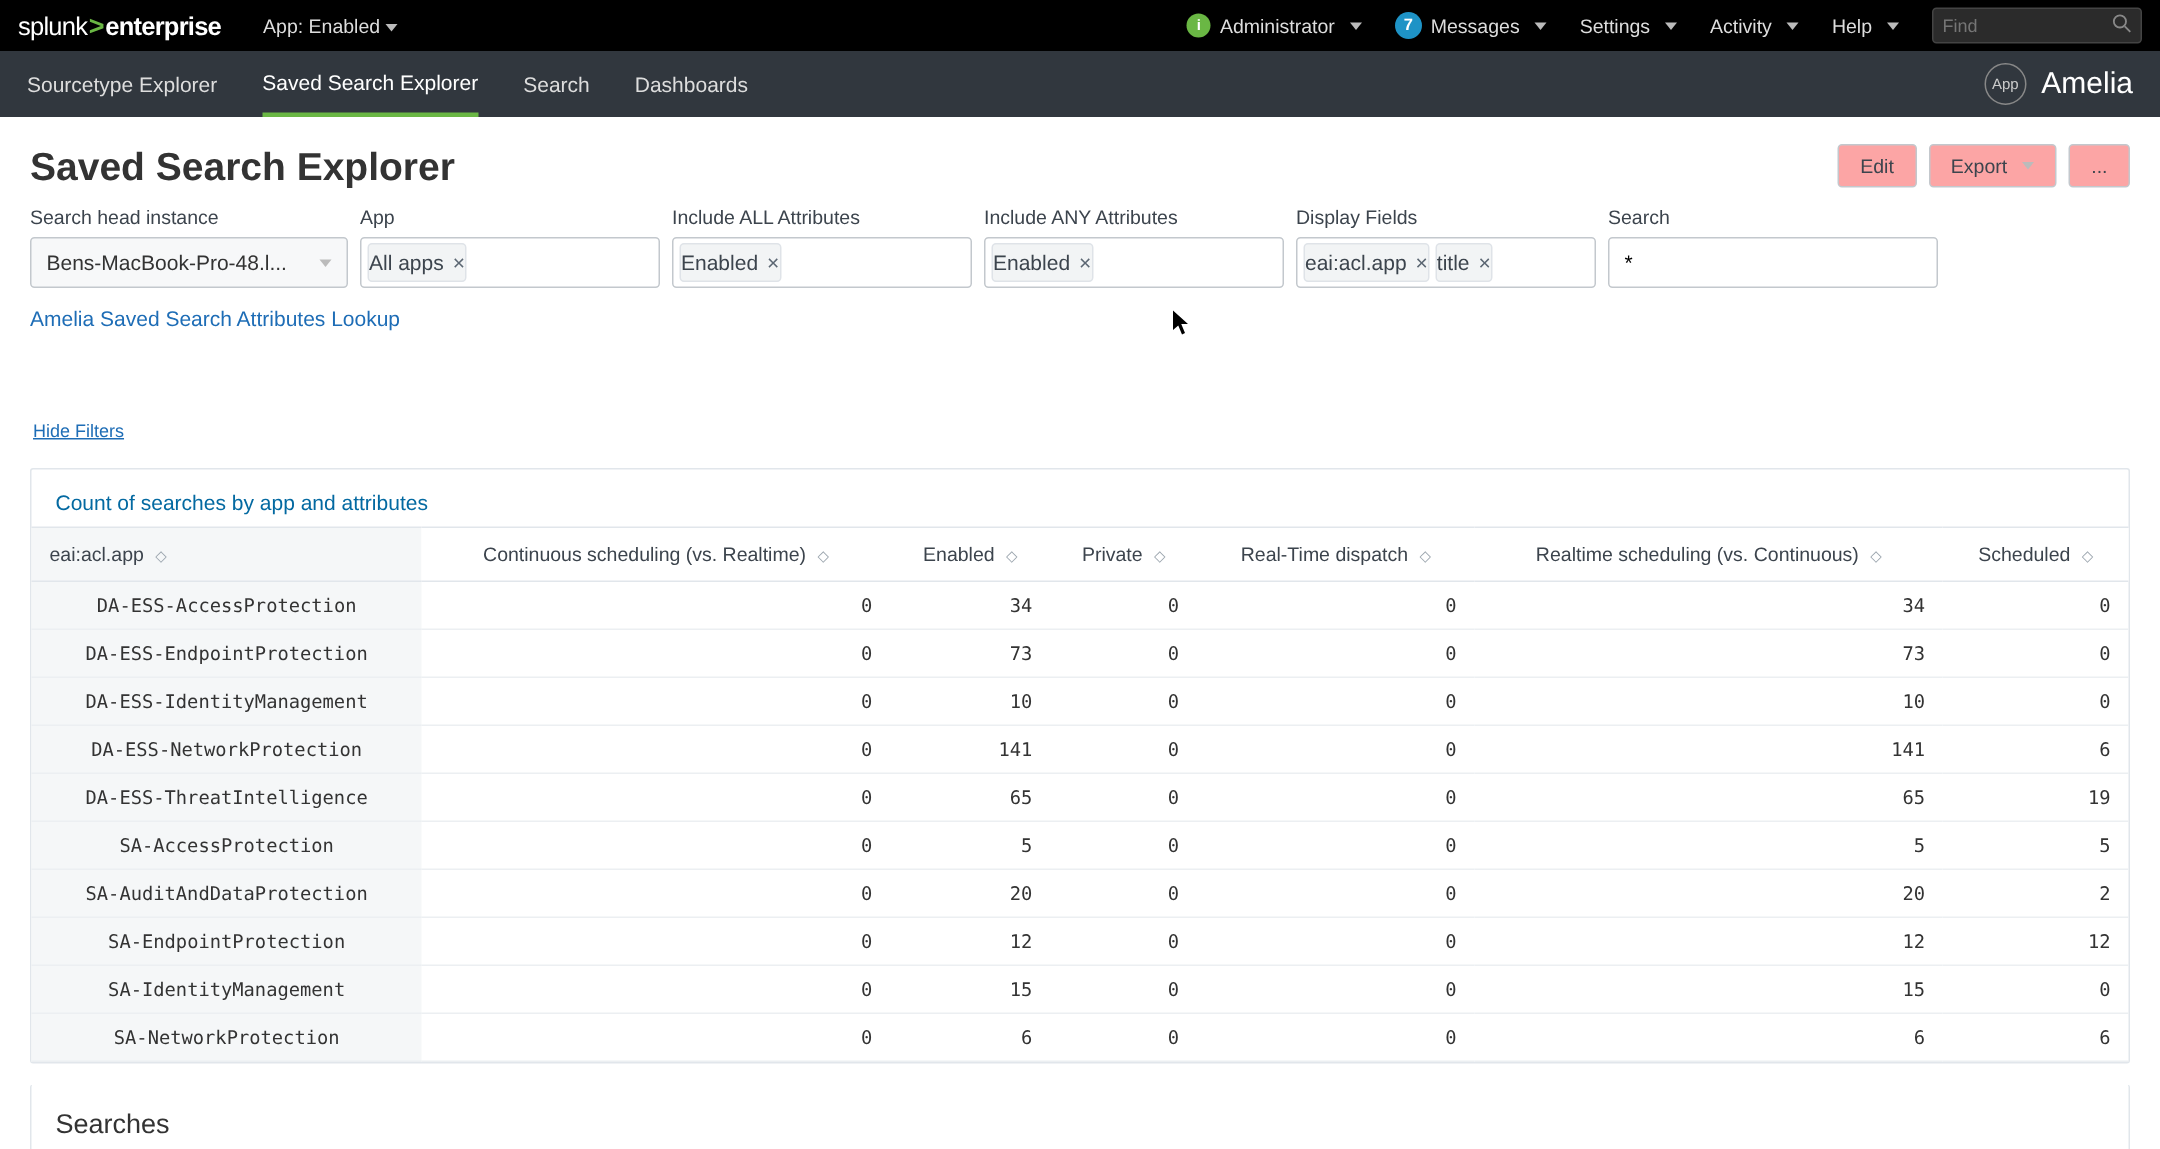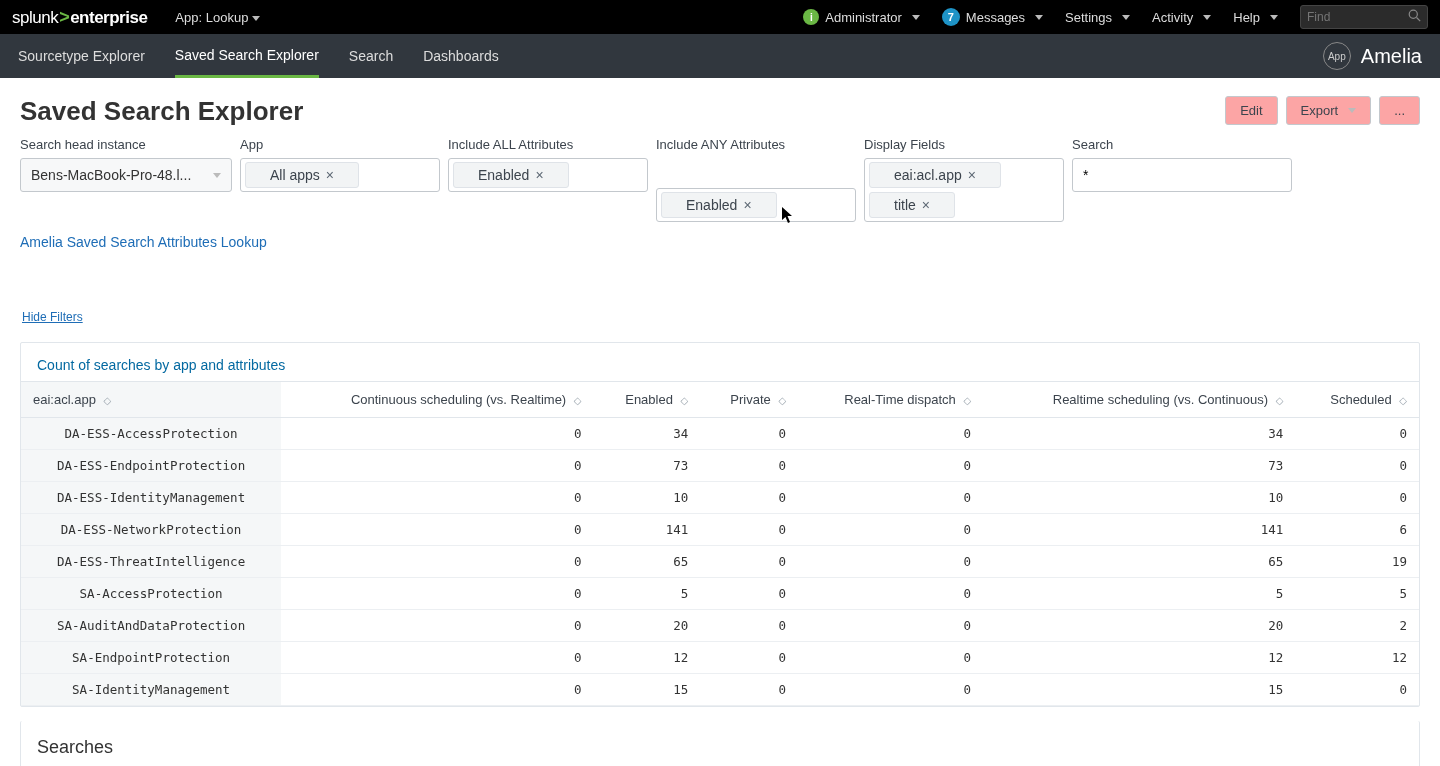--- a/index.html
+++ b/index.html
@@ -8,21 +8,21 @@
   .topbar { background: #000; color: #ccc; display: flex; align-items: center; height: 34px; padding: 0 12px; }
   .logo { font-size: 17px; font-weight: 400; color: #fff; letter-spacing: -0.5px; }
   .logo b { font-weight: 700; text-align: center; }
   .logo-chevron { color: #6ab744; font-weight: 700; padding: 0 1px; font-size:18px; }
   .app-switch { margin-left: 28px; font-size: 13px; color: #ddd; cursor: pointer; }
   .caret { display:inline-block; margin-left:4px; border-left:4px solid transparent; border-right:4px solid transparent; border-top:5px solid #bbb; vertical-align: middle; }
   .top-right { margin-left: auto; display: flex; align-items: center; gap: 22px; }
   .top-right .item { font-size: 13px; color: #ddd; cursor: pointer; display:flex; align-items:center; gap:6px;}
   .badge-green { width:16px; height:16px; border-radius:50%; background:#6ab744; color:#fff; font-size:10px; display:flex; align-items:center; justify-content:center; font-weight:700; }
   .badge-blue { width:18px; height:18px; border-radius:50%; background:#1e93c6; color:#fff; font-size:11px; display:flex; align-items:center; justify-content:center; font-weight:700; }
-  .find-box { background:#2b2b2b; border:1px solid #444; border-radius:3px; height:24px; width:128px; display:flex; align-items:center; padding:0 6px; color:#888; }
+  .find-box { background:#2b2b2b; border:1px solid #444; border-radius:3px; height:24px; width:140px; display:flex; align-items:center; padding:0 6px; color:#888; }
   .find-box input { background:transparent; border:none; outline:none; color:#ccc; font-size:12px; width:90px;}
   .find-box .mag { color:#888; font-size:13px; margin-left:auto; }
   
   .navbar { background:#31373e; color:#ccc; display:flex; align-items:center; height:44px; padding:0 18px; }
   .navbar .tab { margin-right: 30px; font-size:14px; color:#ddd; cursor:pointer; height:44px; display:flex; align-items:center; }
   .navbar .tab.active { color:#fff; border-bottom:3px solid #6ab744; font-weight:500; }
   .navbar-right { margin-left:auto; display:flex; align-items:center; gap:10px; color:#fff; font-size:18px; }
   .app-circle { width:28px; height:28px; border:1px solid #888; border-radius:50%; display:flex; align-items:center; justify-content:center; font-size:10px; color:#ccc; }
   
   .content { padding: 18px 20px; }
@@ -30,31 +30,31 @@
   .page-title { font-size:26px; font-weight:600; color:#333; margin-bottom:4px; }
   .title-actions { margin-left:auto; display:flex; gap:8px; }
   .btn { border:1px solid #c3c8cd; background:#fca5a5; border-radius:3px; padding:6px 14px; font-size:13px; color:#3c444d; cursor:pointer; display:flex; align-items:center; gap:6px; }
   
   .filters { display:flex; gap:8px; margin-top:6px; flex-wrap:wrap; }
   .filter { display:flex; flex-direction:column; }
   .filter label.f-label { font-size:13px; color:#3c444d; margin-bottom:6px; }
   .dropdown { border:1px solid #c3c8cd; background:#f7f8f9; border-radius:3px; height:34px; display:flex; align-items:center; padding:0 10px; font-size:14px; min-width:200px; cursor:pointer; position:relative;}
   .dropdown .dd-caret { margin-left:auto; }
   .token-box { border:1px solid #c3c8cd; border-radius:3px; min-height:34px; min-width:200px; display:flex; align-items:center; padding:3px 4px; gap:4px; flex-wrap:wrap;}
-  .token { background:#f2f4f5; border:1px solid #dfe3e8; border-radius:3px; padding:4px 24px; font-size:14px; color:#3c444d; display:flex; align-items:center; gap:6px; }
+  .token { background:#f2f4f5; border:1px solid #dfe3e8; border-radius:3px; padding:4px 0; font-size:14px; color:#3c444d; display:flex; align-items:center; gap:6px; }
   .token .x { color:#5c6773; font-size:14px; cursor:pointer; }
   .text-input { border:1px solid #c3c8cd; border-radius:3px; height:34px; width:220px; padding:0 10px; font-size:14px; }
   .link { color:#1e6db6; font-size:14px; text-decoration:none; }
   .below-filters { margin-top:12px; }
   .hide-filters { color:#1e6db6; font-size:12px; margin-top:18px; display:inline-block; padding:4px 2px; }
   
   .panel { border:1px solid #e1e6eb; border-radius:2px; margin-top:14px; background:#fff; }
   .panel-title { padding:14px 16px 8px; font-weight:400; font-size:14px; color:#0369a1; }
   table.data { width:100%; border-collapse:collapse; font-size:13px; }
-  table.data th { text-align:right; font-weight:400; color:#3c444d; padding:10px 12px; border-top:1px solid #e1e6eb; border-bottom:1px solid #e1e6eb; background:#fff; white-space: nowrap;}
+  table.data th { font-weight:400; color:#3c444d; padding:10px 12px; border-top:1px solid #e1e6eb; border-bottom:1px solid #e1e6eb; background:#fff; white-space: nowrap;}
   table.data th:first-child { text-align:left; background:#f5f7f8;}
   table.data th .sort { color:#9aa4ad; font-size:10px; margin-left:4px;}
   table.data td { padding:8px 12px; border-bottom:1px solid #eceff2; text-align:right; font-family: "Menlo","Consolas",monospace; font-size:12.5px; color:#333;}
   table.data td:first-child { text-align:center; background:#f5f7f8; font-family: "Menlo","Consolas",monospace;}
   table.data tbody tr:nth-child(odd) td:first-child { background:#f5f7f8;}
   
   .pagination { display:flex; justify-content:flex-end; align-items:center; gap:4px; padding:10px 14px; font-size:13px; }
   .pagination .page { padding:4px 10px; border:1px solid transparent; border-radius:3px; cursor:pointer; color:#3c444d; }
   .pagination .page.current { border:1px solid #1e93c6; color:#1e93c6; }
   .pagination .disabled { color:#b0b8bf; cursor:default; }
@@ -62,21 +62,21 @@
   .cursor-fake { position:absolute; left:781px; top:206px; font-size:14px; color:#000; pointer-events:none;}
 </style>
 </head>
 <body>
 
 <div class="topbar">
   <div class="logo">
     <span>splunk</span><span class="logo-chevron">&gt;</span><b>enterprise</b>
   </div>
   <div class="app-switch">
-    <span>App: Lookup</span><span class="caret"></span>
+    <span>App: Enabled</span><span class="caret"></span>
   </div>
   <div class="top-right">
     <div class="item">
       <span class="badge-green">i</span>
       <span>Administrator</span>
         <span class="caret"></span>
     </div>
     <div class="item">
       <span class="badge-blue">7</span>
       <span>Messages</span>
@@ -150,21 +150,21 @@
     </div>
     <div class="filter" style="width:200px;">
       <label class="f-label">Include ALL Attributes</label>
       <div class="token-box">
         <span class="token">
             <span>Enabled</span>
             <span class="x">×</span>
           </span>
       </div>
     </div>
-    <div class="filter" style="width:200px;justify-content:space-between;">
+    <div class="filter" style="width:200px;">
       <label class="f-label">Include ANY Attributes</label>
       <div class="token-box">
         <span class="token">
             <span>Enabled</span>
             <span class="x">×</span>
           </span>
       </div>
     </div>
     <div class="filter" style="width:200px;">
       <label class="f-label">Display Fields</label>
@@ -281,20 +281,29 @@
           </tr>
           <tr>
             <td>SA-IdentityManagement</td>
             <td>0</td>
             <td>15</td>
             <td>0</td>
             <td>0</td>
             <td>15</td>
             <td>0</td>
           </tr>
+          <tr>
+            <td>SA-NetworkProtection</td>
+            <td>0</td>
+            <td>6</td>
+            <td>0</td>
+            <td>0</td>
+            <td>6</td>
+            <td>6</td>
+          </tr>
         </tbody>
     </table>
   </div>
 
   <div class="panel" style="border-top:none;">
     <div class="section-sub">Searches</div>
   </div>
 
 </div>
 

